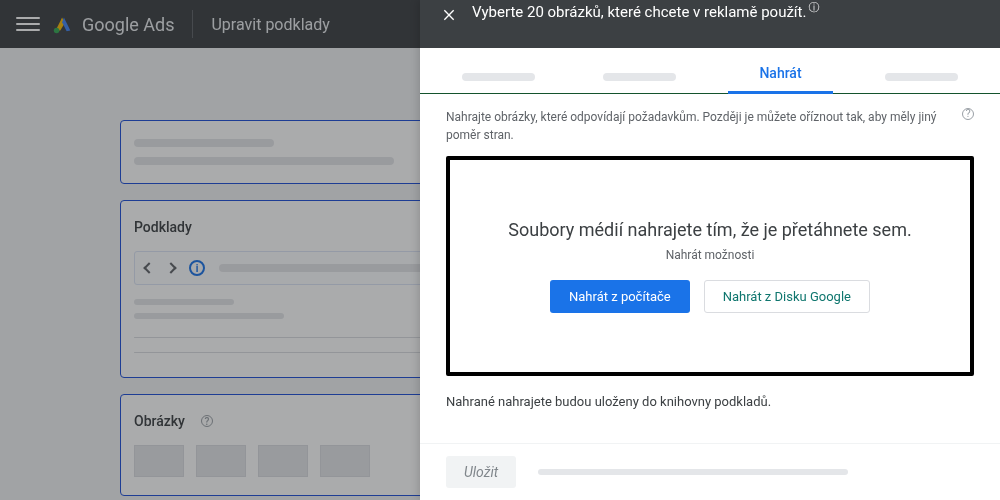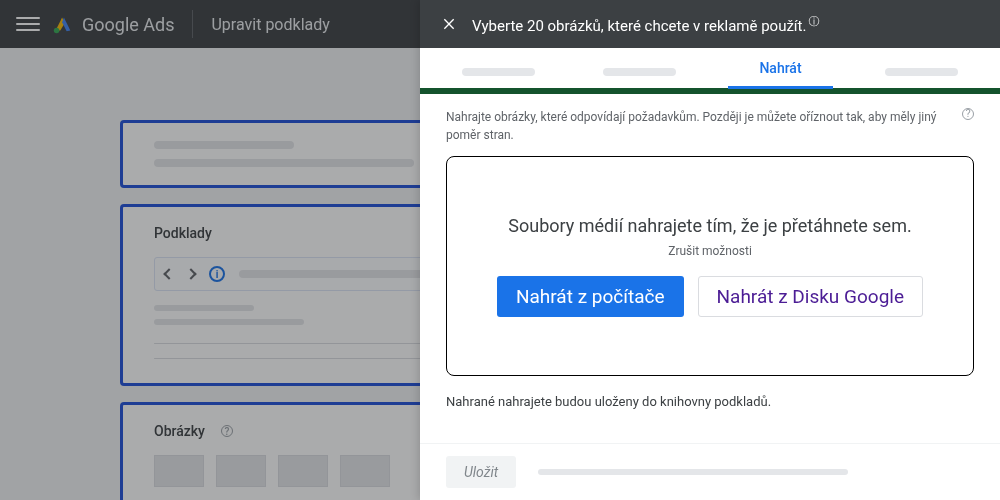--- a/index.html
+++ b/index.html
@@ -11,60 +11,60 @@
 .header { height: 48px; background: #3c4043; display: flex; align-items: center; padding: 0 16px; color: #e8eaed; }
 .header .menu-ico { width: 24px; height: 24px; display: flex; flex-direction: column; justify-content: center; gap: 4px; margin-right: 12px; }
 .header .menu-ico span { height: 2px; border-radius: 1px; background: #fff; }
 .header .logo { display: flex; align-items: center; gap: 8px; font-size: 18px; font-weight: 400; }
 .header .logo-mark { width: 22px; height: 22px; position: relative; }
 .header .divider { width: 1px; height: 28px; background: #5f6368; margin: 0 18px; }
 .header .section-title { font-size: 16px; color: #e8eaed; }
 
 .bg-content { padding-top: 48px; background: #f1f3f4; height: 100%; }
 .bg-panel { width: 540px; margin-left: 120px; margin-top: 24px; }
-.skel-card { background: #fff; border: 3px solid #1d4ed8; border-radius: 4px; padding: 18px 31px; margin-bottom: 16px; }
+.skel-card { background: #fff; border: 1px solid #1d4ed8; border-radius: 4px; padding: 18px 13px; margin-bottom: 16px; }
 .skel-line { height: 8px; background: #e4e6e9; border-radius: 4px; }
 .skel-card h3 { font-size: 14px; font-weight: 500; color: #3c4043; margin-bottom: 16px; }
 .nav-row { display: flex; align-items: center; gap: 14px; border: 1px solid #dbe4f5; border-radius: 3px; padding: 8px 10px; margin-bottom: 14px; background: #eef4ff33; }
 .chev { width: 8px; height: 8px; border: solid #5f6368; border-width: 0 2px 2px 0; display: inline-block; }
 .chev.left { transform: rotate(135deg); }
 .chev.right { transform: rotate(-45deg); }
 .circle-i { width: 16px; height: 16px; border: 2px solid #1a73e8; border-radius: 50%; display: flex; align-items: center; justify-content: center; font-size: 10px; color: #1a73e8; font-weight: 700; }
 .skel-block { height: 32px; background: #e4e6e9; border: 1px solid #dadce0; }
 .skel-row { display: flex; gap: 12px; }
 .skel-row .skel-block { flex: 0 0 50px; }
 
 
 .scrim { position: absolute; left: 0; top: 0; width: 420px; height: 500px; background: rgba(32,33,36,0.38); }
 
 
 .panel { position: absolute; top: 0; right: 0; width: 580px; height: 500px; background: #fff; display: flex; flex-direction: column; box-shadow: -2px 0 8px rgba(0,0,0,.15); }
-.panel-header { height: 48px; background: #3c4043; display: flex; align-items: center; padding: 0 14px; color: #fff; }
+.panel-header { height: 48px; background: #3c4043; display: flex; align-items: flex-start; padding: 0 14px; color: #fff; }
 .close-btn { width: 30px; height: 30px; display: flex; align-items: center; justify-content: center; cursor: pointer; margin-right: 8px; }
 .close-btn svg { width: 16px; height: 16px; }
 .panel-title { font-size: 15px; font-weight: 400; flex: 1; }
 .help-sup { font-size: 11px; vertical-align: super; margin-left: 2px; opacity: .9; }
 
-.tabs { display: flex; height: 46px; border-bottom: 6px solid #14532d; padding: 0 26px; gap: 36px; align-items: flex-end; }
+.tabs { display: flex; height: 46px; border-bottom: 1px solid #14532d; padding: 0 26px; gap: 36px; align-items: flex-end; }
 .tab { flex: 1; text-align: center; padding-bottom: 12px; font-size: 14px; color: #5f6368; position: relative; cursor: pointer; }
 .tab .tab-skel { height: 8px; background: #e4e6e9; border-radius: 4px; width: 70%; margin: 0 auto; }
 .tab.active { color: #1a73e8; font-weight: 500; }
 .tab.active::after { content: ""; position: absolute; bottom: -1px; left: 0; right: 0; height: 3px; background: #1a73e8; }
 
 .panel-body { flex: 1; padding: 14px 26px 0; overflow: hidden; }
 .hint { font-size: 12px; color: #5f6368; line-height: 1.5; position: relative; padding-right: 16px; }
 .hint .q { position: absolute; right: 0; top: 0; font-size: 11px; width: 12px; height: 12px; border: 1px solid #9aa0a6; border-radius: 50%; display: flex; align-items: center; justify-content: center; color: #9aa0a6; }
 
-.drop { margin-top: 12px; border: 1px solid #000000; border-radius: 8px; height: 220px; display: flex; flex-direction: column; align-items: center; justify-content: center; text-align: center; padding: 0 20px; }
+.drop { margin-top: 12px; border: 4px solid #000000; border-radius: 2px; height: 220px; display: flex; flex-direction: column; align-items: center; justify-content: center; text-align: center; padding: 0 20px; }
 .drop-title { font-size: 18px; color: #3c4043; margin-bottom: 8px; }
 .drop-sub { font-size: 12px; color: #5f6368; margin-bottom: 18px; }
 .btn-row { display: flex; gap: 14px; }
-.btn { padding: 8px 18px; font-size: 19px; border-radius: 3px; cursor: pointer; border: 1px solid transparent; }
+.btn { padding: 8px 18px; font-size: 13px; border-radius: 3px; cursor: pointer; border: 1px solid transparent; }
 .btn-primary { background: #1a73e8; color: #fff; }
-.btn-outline { background: #fff; border-color: #dadce0; color: #4c1d95; }
+.btn-outline { background: #fff; border-color: #dadce0; color: #0f766e; }
 
 .note { font-size: 13px; color: #3c4043; margin-top: 18px; }
 
 .footer { padding: 12px 26px; display: flex; align-items: center; gap: 22px; border-top: 1px solid #f1f3f4; }
 .fbtn { font-size: 14px; padding: 8px 18px; border-radius: 3px; cursor: pointer; font-style: italic; }
 .fbtn-save { background: #f1f3f4; color: #80868b; }
 .fbtn-cancel { color: #1a73e8; background: transparent; }
 .footer .skel-line { flex: 1; height: 6px; max-width: 310px; }
 </style>
 </head>
@@ -154,21 +154,21 @@
   </div>
 
   <div class="panel-body">
     <div class="hint">
       <span>Nahrajte obrázky, které odpovídají požadavkům. Později je můžete oříznout tak, aby měly jiný poměr stran.</span>
       <span class="q">?</span>
     </div>
 
     <div class="drop">
       <div class="drop-title">Soubory médií nahrajete tím, že je přetáhnete sem.</div>
-      <div class="drop-sub">Zrušit možnosti</div>
+      <div class="drop-sub">Nahrát možnosti</div>
       <div class="btn-row">
         <div class="btn btn-primary">Nahrát z počítače</div>
         <div class="btn btn-outline">Nahrát z Disku Google</div>
       </div>
     </div>
 
     <div class="note">Nahrané nahrajete budou uloženy do knihovny podkladů.</div>
   </div>
 
   <div class="footer">

